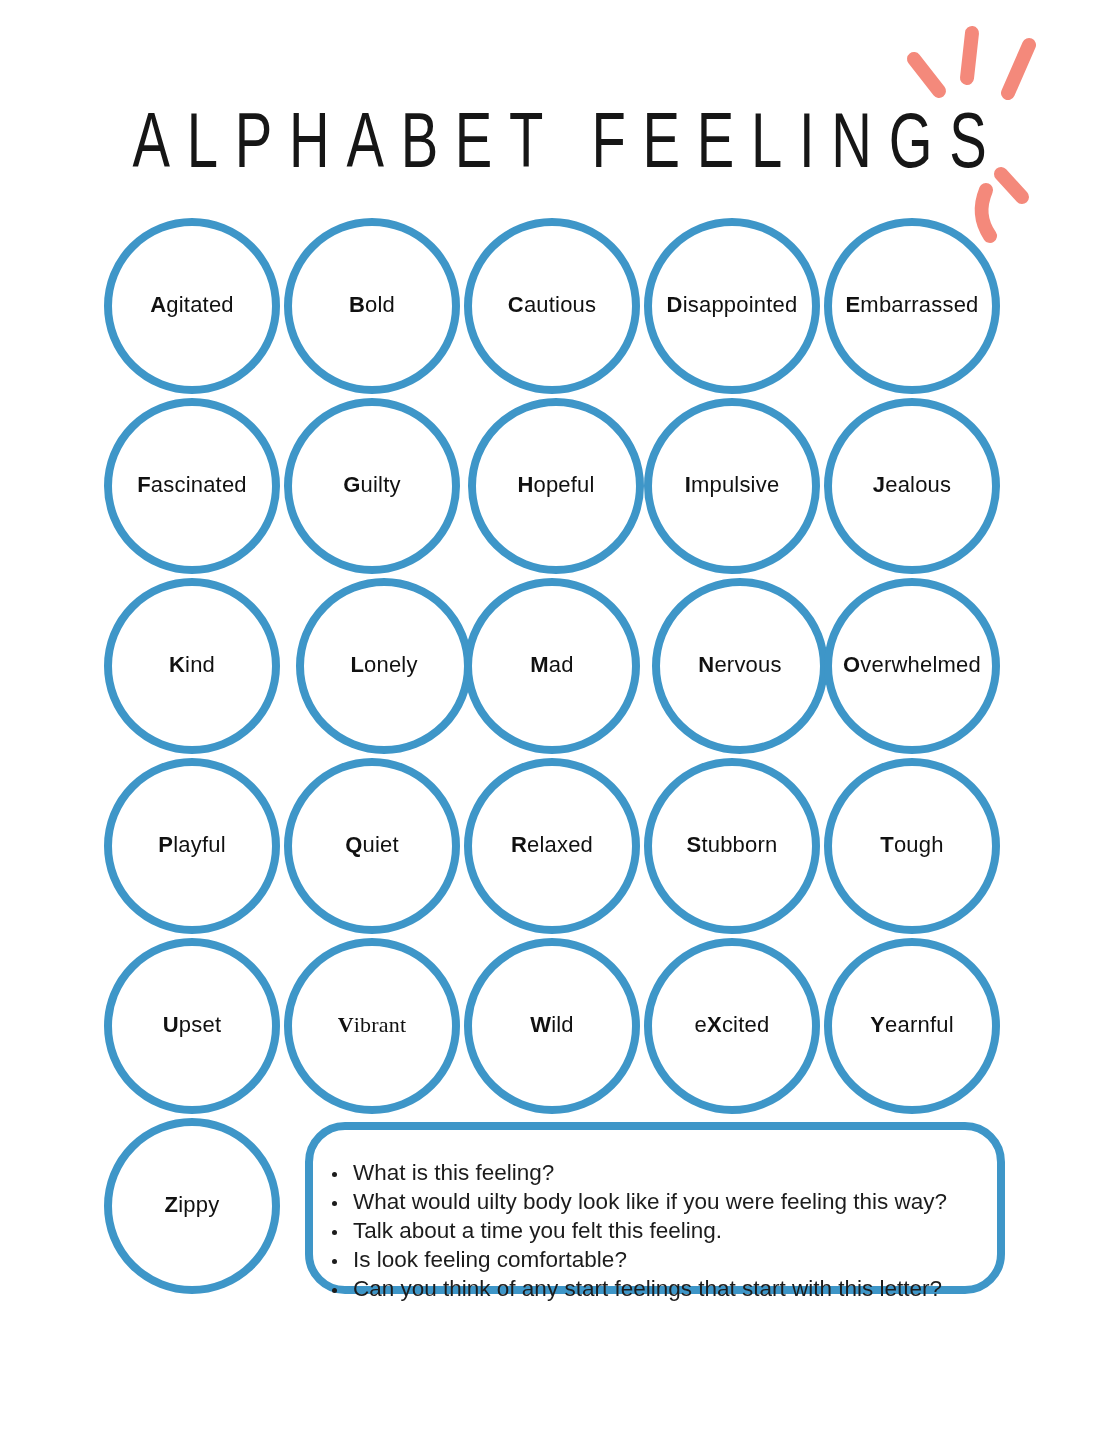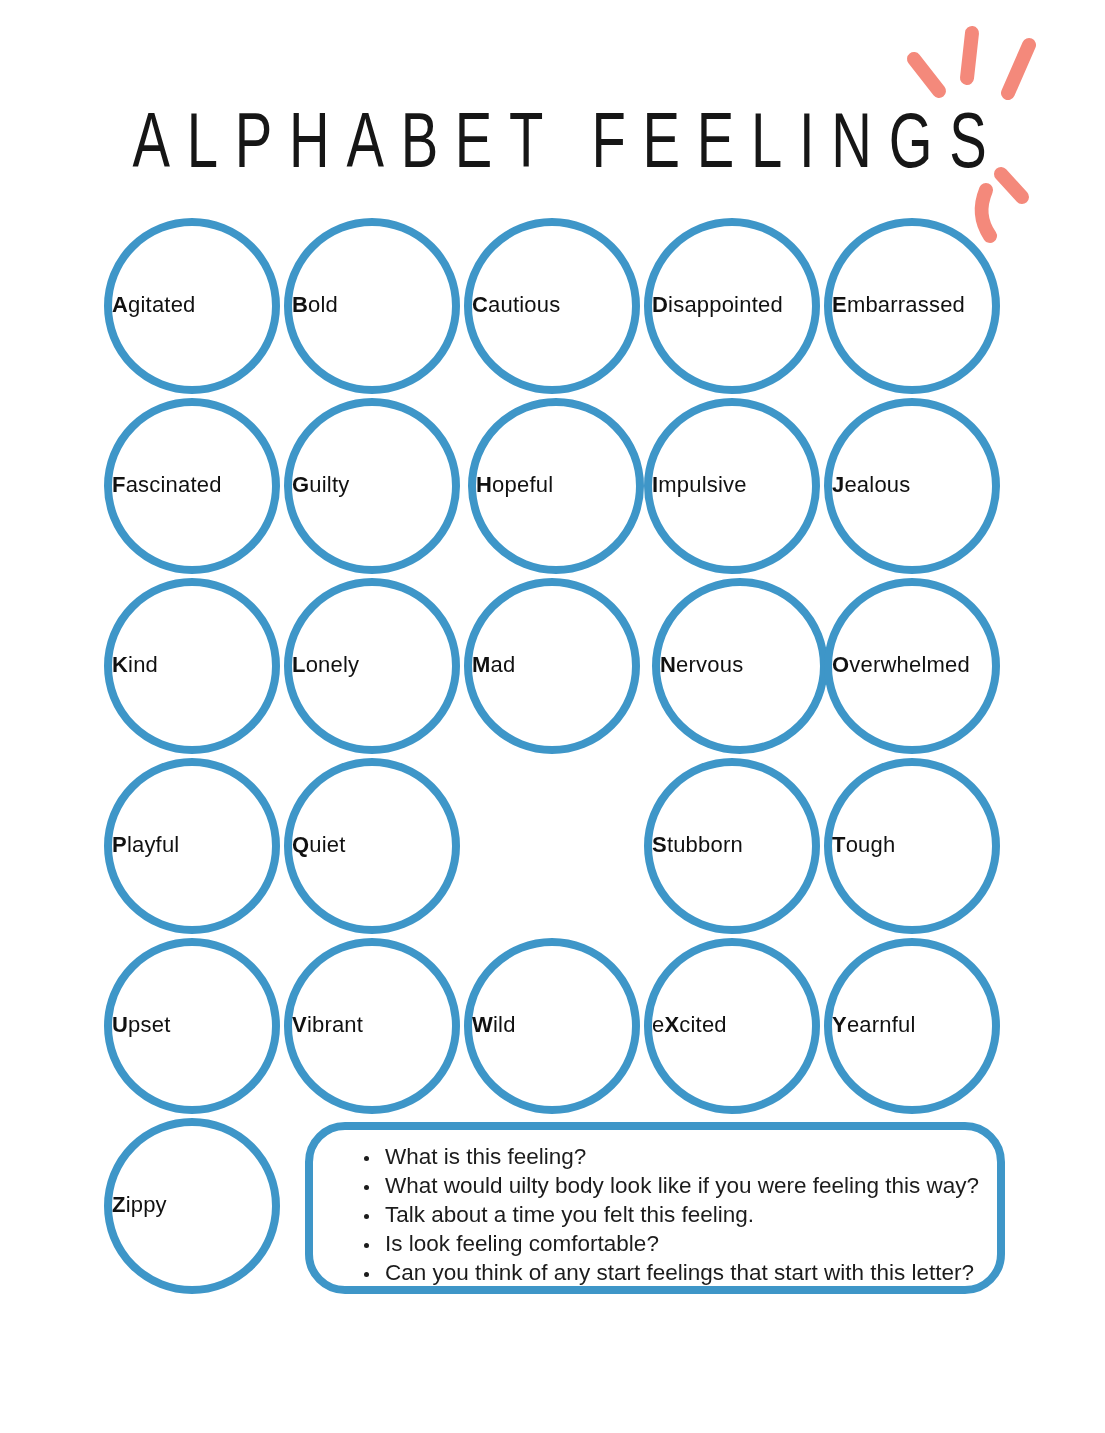--- a/index.html
+++ b/index.html
@@ -54,20 +54,21 @@
   .circle {
     position: absolute;
     width: 176px;
     height: 176px;
     box-sizing: border-box;
     border: 8px solid #3e96c8;
     border-radius: 50%;
     background: #ffffff;
     display: flex;
     align-items: center;
+    justify-content: center;
   }
   .circle .word {
     font-size: 22px;
     letter-spacing: 0.2px;
     color: #111111;
     text-align: center;
     padding-bottom: 2px;
   }
   .circle .word b {
     font-weight: 700;
@@ -79,22 +80,22 @@
     left: 305px;
     top: 1122px;
     width: 700px;
     height: 172px;
     box-sizing: border-box;
     border: 8px solid #3e96c8;
     border-radius: 40px;
     background: #ffffff;
   }
   .qbox ul {
-    margin: 12px 0 0 0;
-    padding: 0 14px 0 68px;
+    margin: 28px 0 0 0;
+    padding: 0 14px 0 36px;
     list-style: disc;
   }
   .qbox li {
     font-size: 22.5px;
     line-height: 29px;
     color: #1c1c1c;
     padding-left: 4px;
   }
   .qbox li::marker {
     font-size: 17px;
@@ -144,48 +145,51 @@
       </div>
       <div class="circle" style="left: 540px; top: 180px;">
         <span class="word"><b>I</b>mpulsive</span>
       </div>
       <div class="circle" style="left: 720px; top: 180px;">
         <span class="word"><b>J</b>ealous</span>
       </div>
       <div class="circle" style="left: 0px; top: 360px;">
         <span class="word"><b>K</b>ind</span>
       </div>
-      <div class="circle" style="left: 180px; top: 360px;">
+      <div class="circle" style="left: 192px; top: 360px;">
         <span class="word"><b>L</b>onely</span>
       </div>
       <div class="circle" style="left: 360px; top: 360px;">
         <span class="word"><b>M</b>ad</span>
       </div>
       <div class="circle" style="left: 548px; top: 360px;">
         <span class="word"><b>N</b>ervous</span>
       </div>
       <div class="circle" style="left: 720px; top: 360px;">
         <span class="word"><b>O</b>verwhelmed</span>
       </div>
       <div class="circle" style="left: 0px; top: 540px;">
         <span class="word"><b>P</b>layful</span>
       </div>
       <div class="circle" style="left: 180px; top: 540px;">
         <span class="word"><b>Q</b>uiet</span>
       </div>
+      <div class="circle" style="left: 360px; top: 540px;">
+        <span class="word"><b>R</b>elaxed</span>
+      </div>
       <div class="circle" style="left: 540px; top: 540px;">
         <span class="word"><b>S</b>tubborn</span>
       </div>
       <div class="circle" style="left: 720px; top: 540px;">
         <span class="word"><b>T</b>ough</span>
       </div>
       <div class="circle" style="left: 0px; top: 720px;">
         <span class="word"><b>U</b>pset</span>
       </div>
-      <div class="circle" style="left: 180px; top: 720px;">
+      <div class="circle" style="left: 180px; top: 720px; font-family: Liberation Serif, serif;">
         <span class="word"><b>V</b>ibrant</span>
       </div>
       <div class="circle" style="left: 360px; top: 720px;">
         <span class="word"><b>W</b>ild</span>
       </div>
       <div class="circle" style="left: 540px; top: 720px;">
         <span class="word">e<b>X</b>cited</span>
       </div>
       <div class="circle" style="left: 720px; top: 720px;">
         <span class="word"><b>Y</b>earnful</span>

